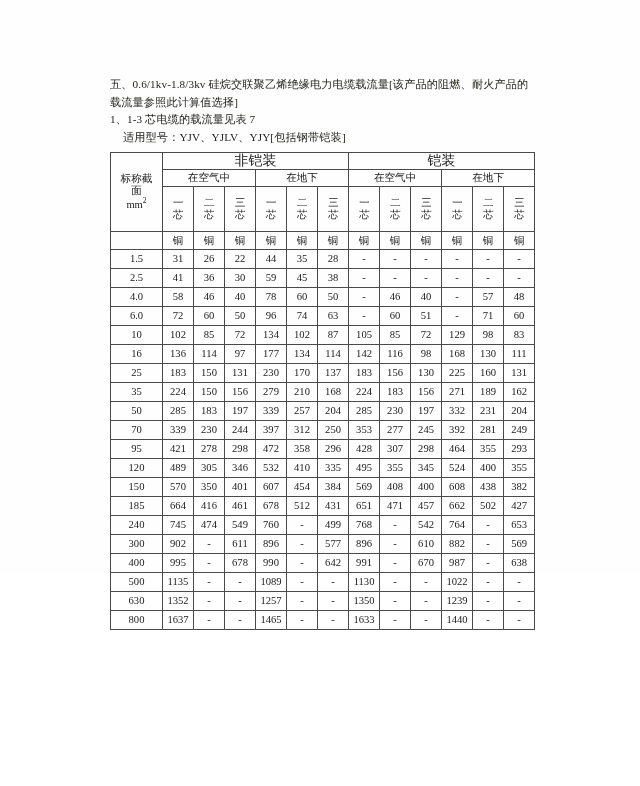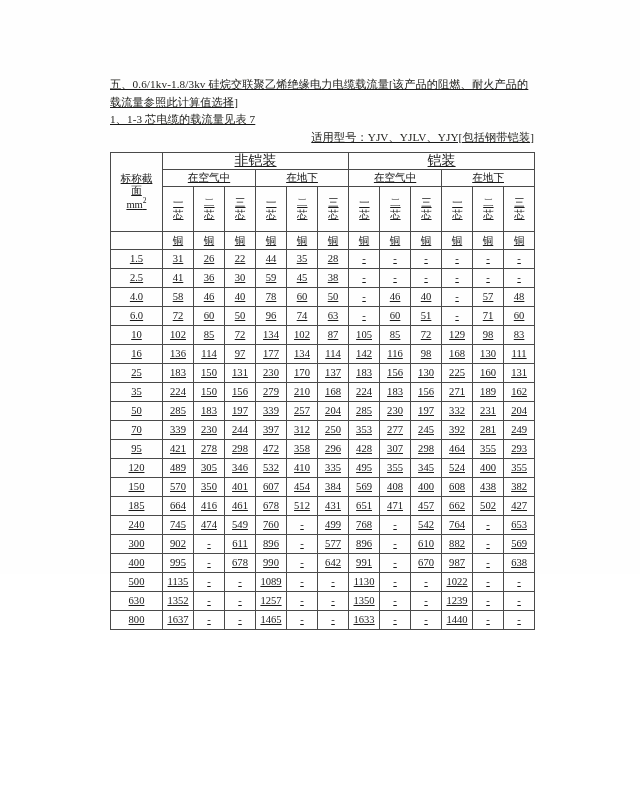--- a/index.html
+++ b/index.html
@@ -14,37 +14,36 @@
     color: #1a1a1a;
     overflow: hidden;
   }
   .page {
     position: relative;
     width: 640px;
     height: 574px;
     background: #fefefe;
     box-sizing: border-box;
     padding: 76px 0 0 0;
-    text-decoration: underline;
   }
   .content {
     width: 424px;
     margin: 0 auto 0 110px;
   }
   .para {
     font-size: 11.2px;
     line-height: 17.5px;
     color: #23231f;
     letter-spacing: 0.1px;
     text-align: left;
     margin: 0;
     white-space: normal;
   }
   .para.indent1 { text-indent: 0; }
-  .para.indent2 { padding-left: 13px; text-align: right; }
+  .para.indent2 { padding-left: 13px; }
   .sub { vertical-align: super; font-size: 7.5px; }
 
   table.ct {
     border-collapse: collapse;
     width: 424px;
     margin-top: 6px;
     table-layout: fixed;
     font-size: 10.4px;
     color: #202020;
   }

